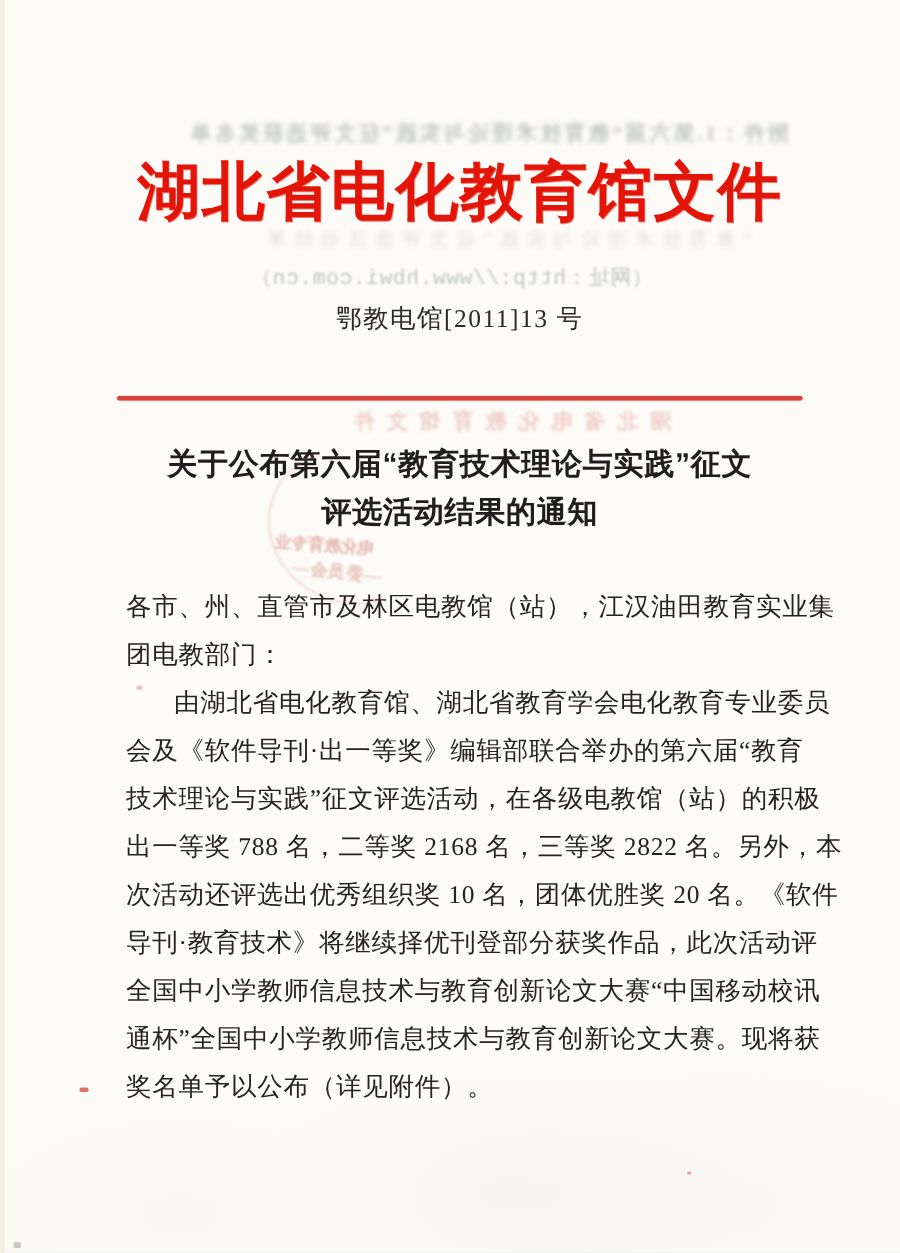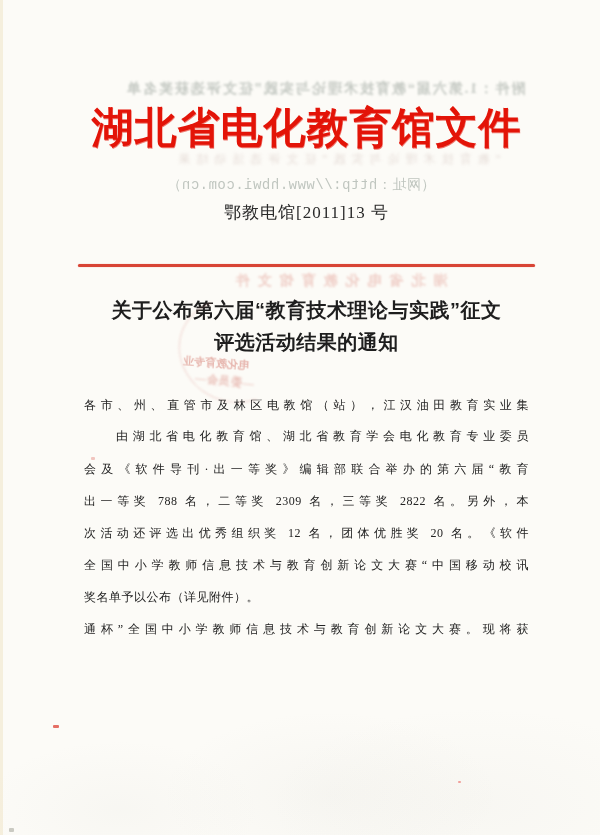--- a/index.html
+++ b/index.html
@@ -31,25 +31,25 @@
     background:#d84435;border-radius:2px;
     box-shadow:0 0 1px rgba(216,68,53,0.6);
   }
   
   .subject{position:absolute;top:294px;left:0;width:613px;text-align:center;
     font-family:"Liberation Sans","DejaVu Sans",sans-serif;font-weight:bold;color:#1e1e1e;}
   .subject .line{font-size:20px;letter-spacing:0.5px;line-height:32px;white-space:nowrap;}
   
   .body-text{position:absolute;top:389px;left:84px;width:445px;color:#232323;}
   .body-text .bline{
-    font-size:12px;line-height:32px;height:32px;white-space:nowrap;
+    font-size:17px;line-height:32px;height:32px;white-space:nowrap;
     text-align:justify;text-align-last:justify;letter-spacing:0.5px;
   }
   .body-text .bline.l-end{text-align-last:left;}
-  .body-text .bline.l-indent{text-indent:32px;font-family:Liberation Mono, monospace;}
+  .body-text .bline.l-indent{text-indent:32px;}
   
   .bleed{position:absolute;transform:scaleX(-1);pointer-events:none;white-space:nowrap;}
   .bleed-top{
     top:80px;left:93px;width:464px;text-align:center;
     font-size:14px;letter-spacing:2px;color:#8d978f;opacity:0.5;filter:blur(1.3px);
     font-weight:bold;
   }
   .bleed-mid{
     top:151px;left:120px;width:433px;text-align:center;
     font-size:12px;letter-spacing:6px;color:#c0a8a2;opacity:0.38;filter:blur(1.5px);
@@ -109,27 +109,30 @@
     <div class="line">关于公布第六届“教育技术理论与实践”征文</div>
     <div class="line">评选活动结果的通知</div>
   </div>
 
   <div class="stamp-arc"></div>
   <div class="bleed bleed-stamp1">电化教育专业</div>
   <div class="bleed bleed-stamp2">—委员会—</div>
 
   <div class="body-text">
     <div class="bline">各市、州、直管市及林区电教馆（站），江汉油田教育实业集</div>
+    <div class="bline l-end">团电教部门：</div>
     <div class="bline l-indent">由湖北省电化教育馆、湖北省教育学会电化教育专业委员</div>
     <div class="bline">会及《软件导刊·出一等奖》编辑部联合举办的第六届“教育</div>
-    <div class="bline">出一等奖 788 名，二等奖 2309 名，三等奖 2822 名。另外，本</div>
-    <div class="bline">次活动还评选出优秀组织奖 12 名，团体优胜奖 20 名。《软件</div>
+    <div class="bline">技术理论与实践”征文评选活动，在各级电教馆（站）的积极</div>
+    <div class="bline">出一等奖 788 名，二等奖 2168 名，三等奖 2822 名。另外，本</div>
+    <div class="bline">次活动还评选出优秀组织奖 10 名，团体优胜奖 20 名。《软件</div>
+    <div class="bline">导刊·教育技术》将继续择优刊登部分获奖作品，此次活动评</div>
     <div class="bline">全国中小学教师信息技术与教育创新论文大赛“中国移动校讯</div>
+    <div class="bline">通杯”全国中小学教师信息技术与教育创新论文大赛。现将获</div>
     <div class="bline l-end">奖名单予以公布（详见附件）。</div>
-    <div class="bline">通杯”全国中小学教师信息技术与教育创新论文大赛。现将获</div>
   </div>
 
   <div class="speck speck-red-left"></div>
   <div class="speck speck-red-bottom"></div>
   <div class="speck speck-gray-bl"></div>
   <div class="speck speck-pink-top"></div>
 
 </div>
 
 </body></html>

